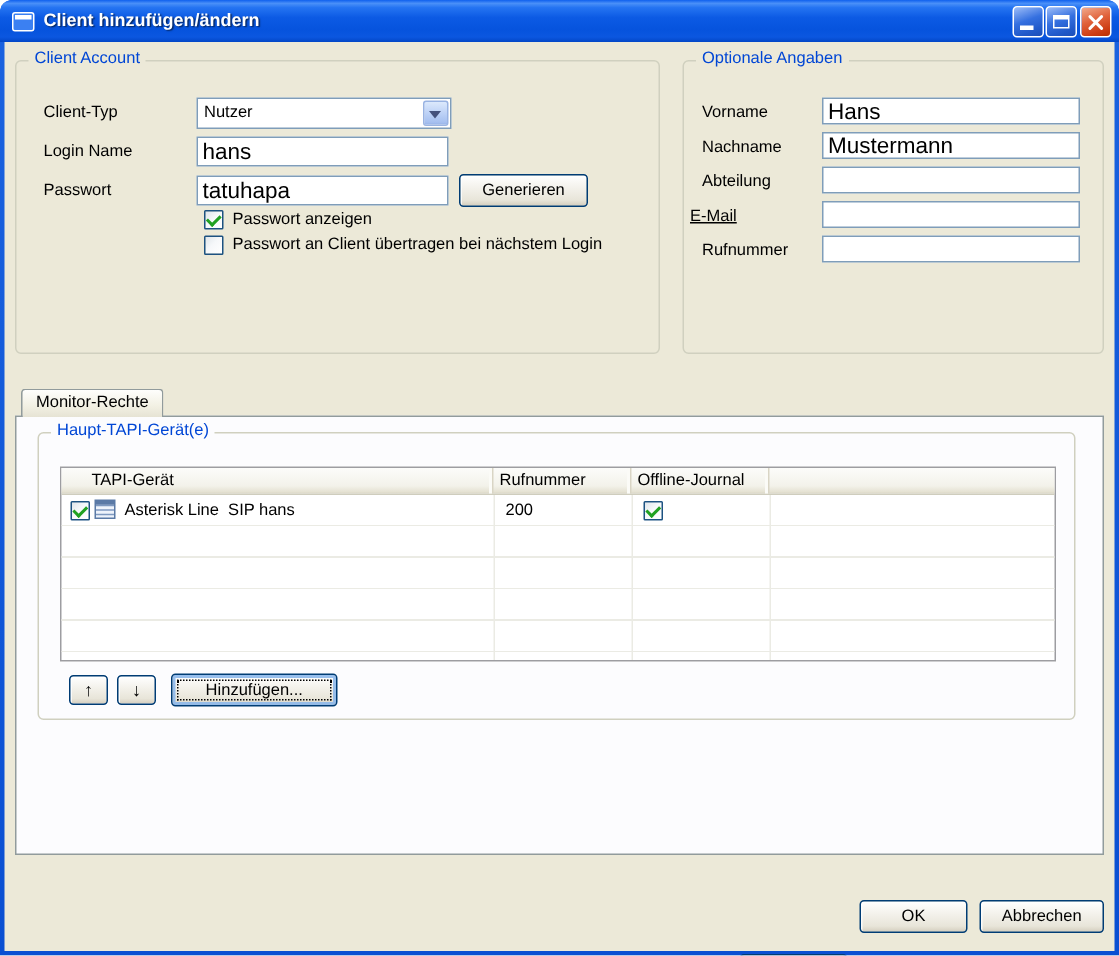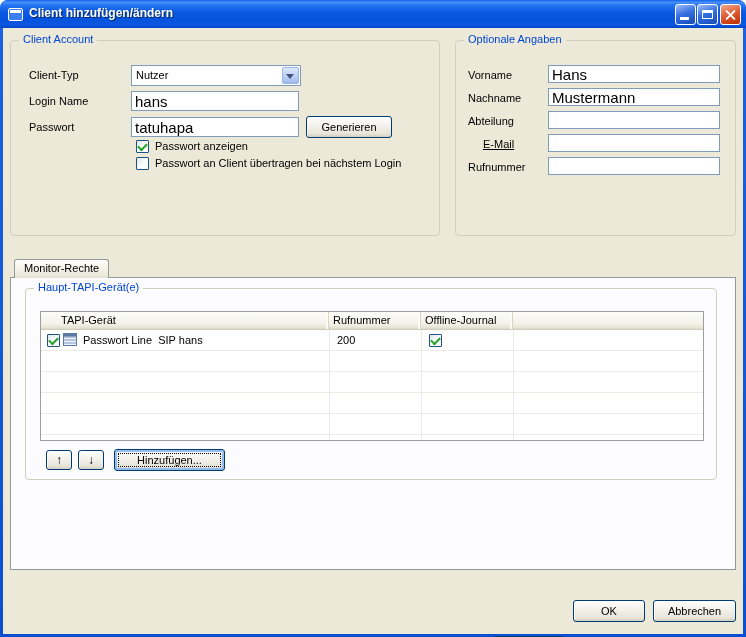--- a/index.html
+++ b/index.html
@@ -195,21 +195,21 @@
 
       <span class="lbl" style="left:12px; top:28px;">Vorname</span>
       <input class="txt" style="left: 92px; top: 24px; width: 172px; height: 18px;" value="Hans">
 
       <span class="lbl" style="left:12px; top:51px;">Nachname</span>
       <input class="txt" style="left: 92px; top: 47px; width: 172px; height: 18px;" value="Mustermann">
 
       <span class="lbl" style="left:12px; top:74px;">Abteilung</span>
       <input class="txt" style="left: 92px; top: 70px; width: 172px; height: 18px;" value="">
 
-      <span class="lbl" style="left:27px; top:97px;text-decoration:underline;">E-Mail</span>
+      <span class="lbl" style="left:4px; top:97px;text-decoration:underline;">E-Mail</span>
       <input class="txt" style="left: 92px; top: 93px; width: 172px; height: 18px;" value="">
 
       <span class="lbl" style="left:12px; top:120px;">Rufnummer</span>
       <input class="txt" style="left: 92px; top: 116px; width: 172px; height: 18px;" value="">
     </div>
 
     <div class="tabs">
       <div class="tab">Monitor-Rechte</div>
     </div>
 
@@ -228,21 +228,21 @@
           <div class="tbody">
             <div class="trow">
               <span class="cb checked" style="left:6px; top:4px;"></span>
               <svg class="device-icon" width="16" height="15">
                 <rect x="1.5" y="1.5" width="13" height="12" fill="#eef3fb" stroke="#5b7aa6"></rect>
                 <line x1="2" y1="5" x2="14" y2="5" stroke="#7e99c0"></line>
                 <line x1="2" y1="8" x2="14" y2="8" stroke="#7e99c0"></line>
                 <line x1="2" y1="11" x2="14" y2="11" stroke="#7e99c0"></line>
                 <rect x="1.5" y="1.5" width="13" height="3" fill="#5b7aa6"></rect>
               </svg>
-              <span class="cell-name">Passwort Line  SIP hans</span>
+              <span class="cell-name">Asterisk Line  SIP hans</span>
               <span class="cell-number">200</span>
               <span class="cb checked" style="left:388px; top:4px;"></span>
             </div>
           </div>
         </div>
 
         <div class="btn spin" style="left:20px; top:161px;">
           <span class="arrow-glyph">↑</span>
         </div>
         <div class="btn spin" style="left:52px; top:161px;">

